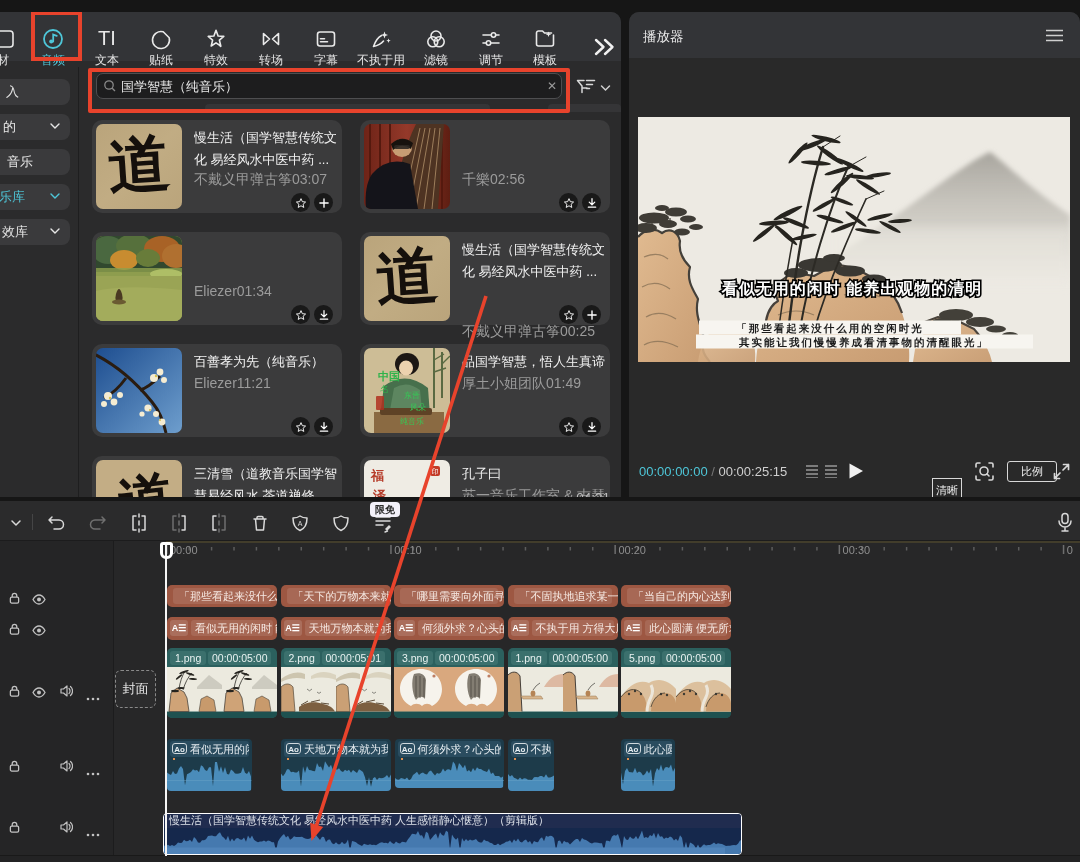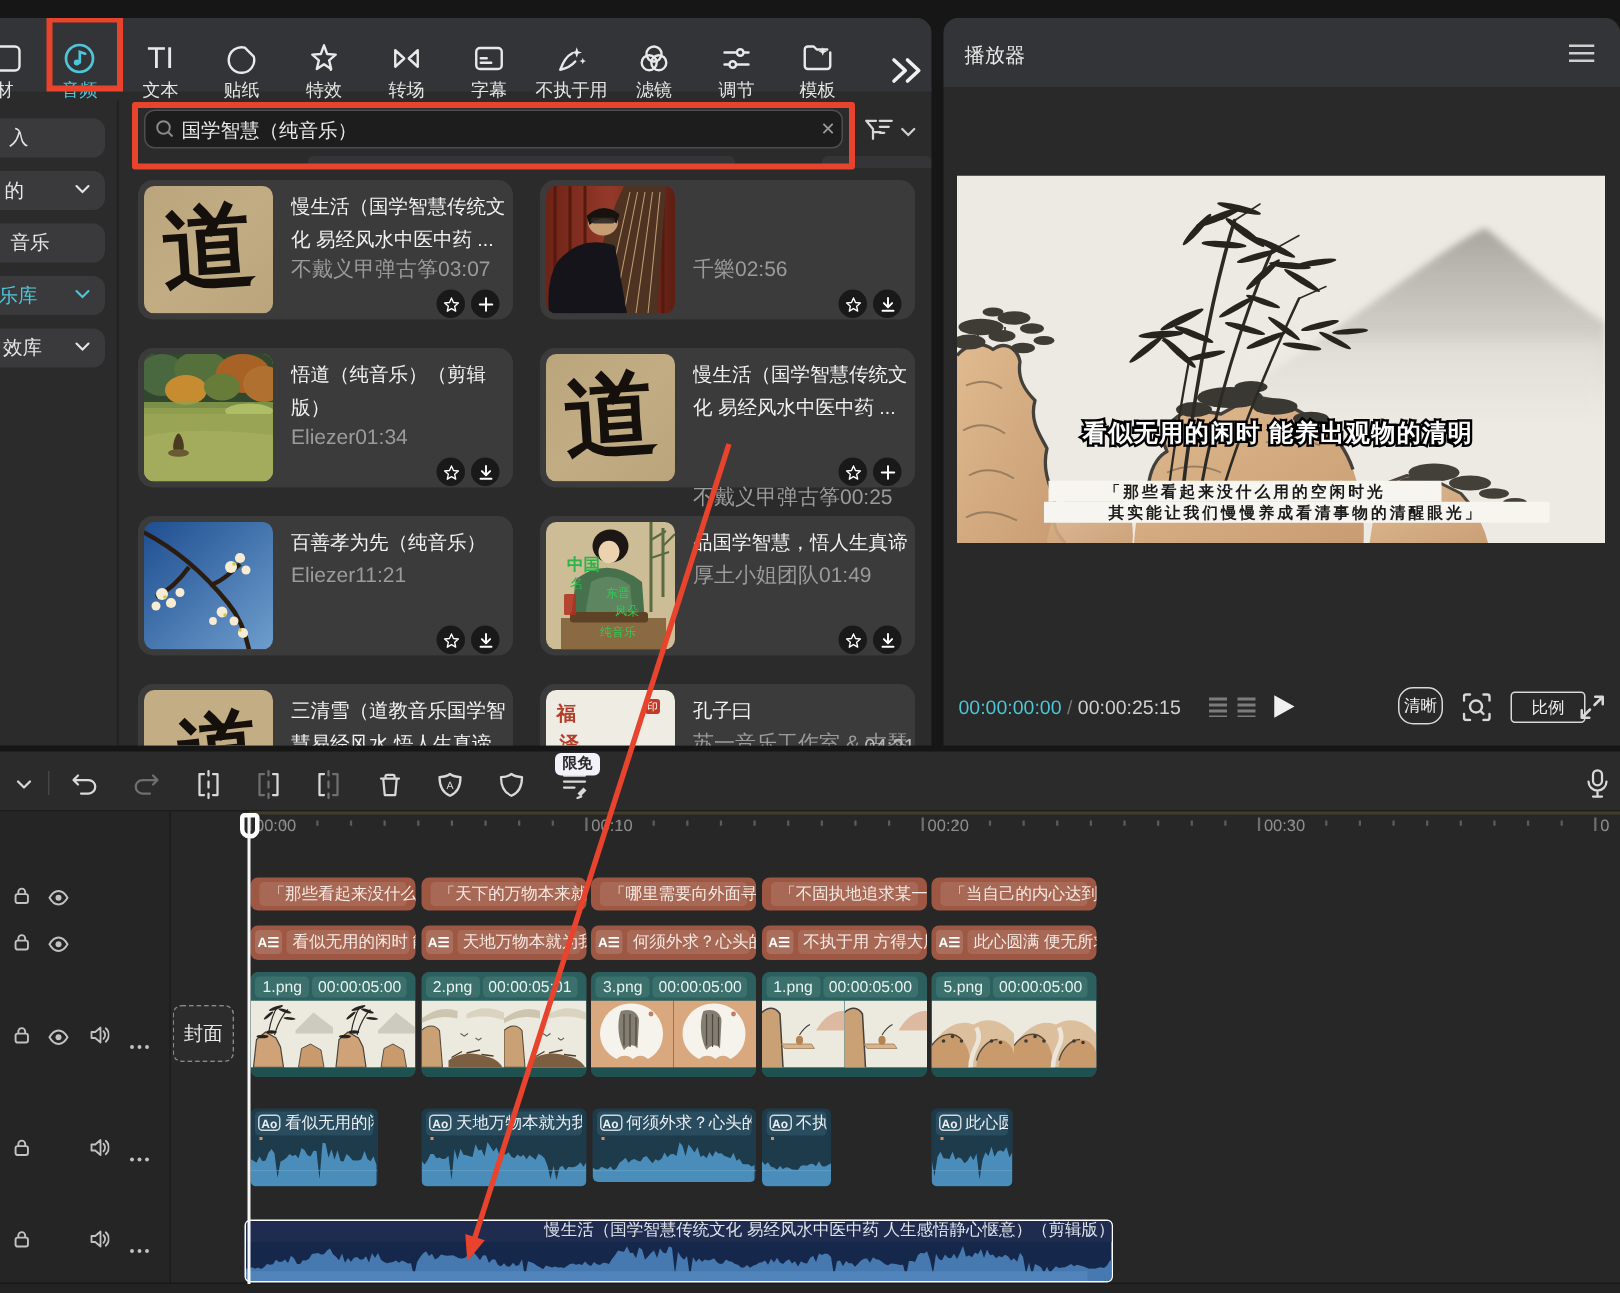--- a/index.html
+++ b/index.html
@@ -213,21 +213,20 @@
             <ellipse cx="28" cy="24" rx="14" ry="10" fill="#c88c30"></ellipse>
             <ellipse cx="52" cy="22" rx="12" ry="9" fill="#687c3a"></ellipse>
           </g>
           <rect x="0" y="32" width="86" height="10" fill="#8fa04e" opacity="0.8"></rect>
           <ellipse cx="70" cy="38" rx="16" ry="5" fill="#aebe66"></ellipse>
           <rect x="0" y="40" width="86" height="45" fill="#9aa455"></rect>
           <path d="M0 55 Q30 48 86 54 L86 85 L0 85 Z" fill="#a3ac5c"></path>
           <path d="M20 58 q3 -10 6 0 q2 8 -3 8 q-5 0 -3 -8 Z" fill="#4a3a22"></path>
           <ellipse cx="23" cy="66" rx="7" ry="2.5" fill="#6a5a32"></ellipse>
         </svg></div>
-      <div class="ctitle">悟道（纯音乐）（剪辑版）</div>
       <div class="cauthor" style="top:51px;">Eliezer01:34</div>
       <div class="cbtn" style="left:199px;top:73px;">
         <svg width="11" height="11" viewBox="0 0 24 24">
           <path d="M12 2.5 L14.9 9.1 L22 9.9 L16.6 14.7 L18.1 21.7 L12 18.1 L5.9 21.7 L7.4 14.7 L2 9.9 L9.1 9.1 Z" fill="none" stroke="#fff" stroke-width="2" stroke-linejoin="round"></path>
         </svg>
       </div>
       <div class="cbtn" style="left:222px;top:73px;">
         <svg width="11" height="11" viewBox="0 0 24 24">
           <path d="M12 2.5 V15 M6 10 L12 16 L18 10 M4 21 H20" stroke="#fff" stroke-width="2.8" fill="none" stroke-linecap="round" stroke-linejoin="round"></path>
         </svg>
@@ -337,21 +336,21 @@
         <svg width="11" height="11" viewBox="0 0 24 24">
           <path d="M12 2.5 V15 M6 10 L12 16 L18 10 M4 21 H20" stroke="#fff" stroke-width="2.8" fill="none" stroke-linecap="round" stroke-linejoin="round"></path>
         </svg>
       </div>
     </div>
     <div class="card" style="left:92px;top:444px;">
       <div class="thumb"><svg width="86" height="85" viewBox="0 0 86 85" preserveAspectRatio="none">
           <rect width="86" height="85" fill="#c3ad85"></rect>
           <text x="50" y="60" text-anchor="middle" font-family="Liberation Serif,serif" font-weight="bold" font-size="56" fill="#15100c" transform="rotate(-6 43 42)">道</text>
         </svg></div>
-      <div class="ctitle">三清雪（道教音乐国学智慧易经风水 悟人生真谛...</div>
+      <div class="ctitle">三清雪（道教音乐国学智慧易经风水 茶道禅修...</div>
       <div class="cauthor" style="top:51px;"></div>
     </div>
     <div class="card" style="left:360px;top:444px;">
       <div class="thumb"><svg width="86" height="85" viewBox="0 0 86 85" preserveAspectRatio="none">
           <rect width="86" height="85" fill="#efece4"></rect>
           <text x="7" y="20" font-size="13" fill="#b63c2a" font-weight="bold" font-family="Liberation Serif,serif">福</text>
           <text x="9" y="40" font-size="13" fill="#b63c2a" font-weight="bold" font-family="Liberation Serif,serif">泽</text>
           <rect x="66" y="6" width="10" height="10" rx="2" fill="#c23b28"></rect>
           <text x="71" y="13.5" font-size="7" fill="#fff" text-anchor="middle">印</text>
           <path d="M40 48 q6 -5 12 0 M52 52 q5 -4 10 0 M34 56 q4 -3 8 0" stroke="#9aa0a8" stroke-width="1" fill="none"></path>
@@ -467,21 +466,21 @@
     <div class="abs" style="left:10px;top:452px;font-size:13px;color:#4ec6d8;">00:00:00:00<span style="color:#777;"> / </span><span style="color:#cfcfcf;">00:00:25:15</span></div>
     <svg class="abs" style="left:176px;top:452px;" width="36" height="14" viewBox="0 0 36 14">
       <g stroke="#7c7c7c" stroke-width="2">
         <path d="M1 2 h12 M1 6 h12 M1 10 h12 M1 14 h12"></path>
         <path d="M20 2 h12 M20 6 h12 M20 10 h12 M20 14 h12"></path>
       </g>
     </svg>
     <svg class="abs" style="left:219px;top:450px;" width="16" height="18" viewBox="0 0 16 18">
       <path d="M1.5 1.5 L15 9 L1.5 16.5 Z" fill="#f0f0f0"></path>
     </svg>
-    <div class="abs" style="left:303px;top:446px;border:1px solid #d8d8d8;border-radius:10px;font-size:11px;color:#eee;padding:4px 3px;">清晰</div>
+    <div class="abs" style="left:303px;top:466px;border:1px solid #d8d8d8;border-radius:0;font-size:11px;color:#eee;padding:4px 3px;">清晰</div>
     <svg class="abs" style="left:346px;top:450px;" width="19" height="19" viewBox="0 0 19 19">
       <g stroke="#d8d8d8" stroke-width="1.6" fill="none" stroke-linecap="round">
         <path d="M1 5 V2.5 A1.5 1.5 0 0 1 2.5 1 H5 M14 1 h2.5 A1.5 1.5 0 0 1 18 2.5 V5 M18 14 v2.5 A1.5 1.5 0 0 1 16.5 18 H14 M5 18 H2.5 A1.5 1.5 0 0 1 1 16.5 V14"></path>
         <circle cx="9" cy="9" r="4"></circle>
         <path d="M12 12 L14 14"></path>
       </g>
     </svg>
     <div class="abs" style="left:378px;top:449px;border:1px solid #d8d8d8;border-radius:3px;font-size:11px;color:#eee;padding:2px 13px;">比例</div>
     <svg class="abs" style="left:424px;top:451px;" width="17" height="17" viewBox="0 0 17 17">
       <g stroke="#d8d8d8" stroke-width="1.7" fill="none" stroke-linecap="round" stroke-linejoin="round">
@@ -874,21 +873,21 @@
     </div>
     <div class="abs" style="left:620.5px;top:238px;width:54px;height:51.5px;background:#1d3b4a;border-radius:4px;overflow:hidden;">
       <div class="abs" style="left:3px;top:2px;height:16px;max-width:48px;background:#2a4c5f;border-radius:3px;white-space:nowrap;overflow:hidden;"><span style="display:inline-block;vertical-align:top;margin:2px 0 0 2px;width:15px;height:11px;border:1px solid #cfd8dd;border-radius:3px;font-size:8px;font-weight:bold;color:#e8eef2;text-align:center;line-height:11px;">Ao</span><span style="font-size:11px;color:#e8eef2;line-height:16px;vertical-align:top;margin:0 5px 0 3px;">此心圆</span></div>
       <svg class="abs" style="left:0;top:18.5px;" width="54" height="33" viewBox="0 0 54 33">
         <path d="M0,33 L0,14.6 2,26.2 4,13.1 6,9.9 8,14.1 10,14.3 12,14.6 14,9.7 16,15.1 18,13.5 20,14.5 22,17.5 24,15.9 26,12.4 28,15.5 30,11 32,28.4 34,15.2 36,10.1 38,12.6 40,6.4 42,13.2 44,9.6 46,8.9 48,9.9 50,6.6 52,13.7 54,9.8 L54,33 L0,33 Z" fill="#4a8cba"></path>
         <rect x="0" y="22" width="54" height="0.8" fill="#6aa3c6" opacity="0.6"></rect>
       </svg>
       <div class="abs" style="left:6px;top:19px;width:2px;height:2px;background:#e09050;"></div>
     </div>
     <div class="abs" style="left:163px;top:312px;width:579px;height:42px;border:1.5px solid #fff;border-radius:4px;background:#15284c;overflow:hidden;z-index:8;">
-      <div class="abs" style="left:0;top:0;width:579px;height:13.5px;background:#202c4f;font-size:11px;color:#dfe3ea;line-height:13.5px;padding-left:5px;white-space:nowrap;text-align:right;">慢生活（国学智慧传统文化 易经风水中医中药 人生感悟静心惬意）（剪辑版）</div>
+      <div class="abs" style="left:0;top:0;width:579px;height:13.5px;background:#202c4f;font-size:11px;color:#dfe3ea;line-height:13.5px;padding-left:5px;white-space:nowrap;">慢生活（国学智慧传统文化 易经风水中医中药 人生感悟静心惬意）（剪辑版）</div>
       <svg class="abs" style="left:0;top:13.5px;" width="579" height="26" viewBox="0 0 579 26">
         <path d="M0,26 L0,17.6 2,18 4,16.8 6,17.9 8,17 10,18 12,16.8 14,14.6 16,15.1 18,14.8 20,11.8 22,13.3 24,13.1 26,11.7 28,14 30,9.1 32,10.9 34,14.6 36,14.7 38,12.2 40,12.3 42,11.2 44,8 46,7.7 48,7.4 50,8.3 52,8.2 54,5.7 56,4.3 58,8.2 60,9.8 62,12.2 64,7.7 66,13.8 68,10.6 70,13.2 72,10.5 74,10 76,11.6 78,11.7 80,9.5 82,13.7 84,7.4 86,10.7 88,7.4 90,11.8 92,13.3 94,14.2 96,13.6 98,13.4 100,12.4 102,13.8 104,12.4 106,13.1 108,14.3 110,14.2 112,22.9 114,13.5 116,10.2 118,7.7 120,6.1 122,9.4 124,7.8 126,11.7 128,10.5 130,8.3 132,8.9 134,9.1 136,9 138,8.8 140,9.9 142,10.8 144,11 146,10.5 148,8.6 150,10 152,7.1 154,9.5 156,12.1 158,8.8 160,9 162,14 164,11.7 166,11.5 168,15.3 170,16.2 172,14.2 174,16.3 176,16.3 178,13.8 180,16 182,15.3 184,11.5 186,23.2 188,12.9 190,13.5 192,14.3 194,15.9 196,16.9 198,18.1 200,15.7 202,16.4 204,17 206,16.3 208,17 210,16.8 212,17.3 214,16 216,14.7 218,14.3 220,15.1 222,14.7 224,15.4 226,13 228,15 230,16 232,13.4 234,14.9 236,15.4 238,13.8 240,14 242,14.6 244,11.3 246,8.8 248,5.7 250,6.1 252,6.5 254,2.9 256,7.4 258,7.2 260,10.9 262,3.7 264,4.9 266,11.9 268,9.7 270,7.3 272,5.6 274,10.7 276,4.2 278,7 280,7.7 282,2.8 284,3.9 286,21.5 288,6.5 290,9.8 292,11.8 294,9.4 296,23.2 298,10 300,13.4 302,11 304,13.1 306,11.6 308,12.4 310,11.9 312,10.9 314,13.5 316,14.6 318,14.4 320,11.6 322,12.9 324,13.2 326,14.7 328,15.2 330,17 332,17 334,15.4 336,17.2 338,15.9 340,15.2 342,13.8 344,13.5 346,12.3 348,15.1 350,11.2 352,13.6 354,10.5 356,13.7 358,14.6 360,12.6 362,11.5 364,14.4 366,12.9 368,16.4 370,12.9 372,14 374,14.3 376,10.7 378,9.2 380,13.3 382,7.7 384,8.7 386,7.7 388,8 390,10 392,22.4 394,12.9 396,12.4 398,16.2 400,12.7 402,14.2 404,14.2 406,16.5 408,14.5 410,12.4 412,11.1 414,11 416,13.9 418,10.1 420,11.5 422,11.9 424,13.2 426,14.8 428,15.5 430,14.4 432,14.5 434,14.8 436,15.3 438,15.2 440,22.7 442,12.7 444,12.7 446,13.4 448,8.6 450,7.1 452,7.7 454,6.1 456,11.9 458,21 460,7.9 462,11.5 464,12.1 466,8.4 468,10.5 470,10.8 472,7.9 474,11.3 476,7.3 478,2.5 480,9.9 482,8.9 484,10.1 486,7 488,8.2 490,4.7 492,10.6 494,5 496,8.8 498,8.3 500,10.9 502,9.4 504,10.2 506,8.5 508,9.5 510,12.4 512,10.8 514,13.1 516,7.2 518,9.8 520,21.1 522,13.7 524,22.1 526,14.6 528,15.6 530,16.9 532,20.5 534,16.5 536,20.7 538,18.1 540,16.2 542,17.4 544,17 546,16.9 548,15.9 550,14.6 552,16.2 554,15.2 556,15.7 558,16.1 560,17 562,17.9 564,17.7 566,17.8 568,17.2 570,16.9 572,17.3 574,15.7 576,12.4 578,11.9 L578,26 L0,26 Z" fill="#4579af"></path>
         <rect x="0" y="19.5" width="561" height="6.5" fill="#5084ba"></rect>
         <path d="M561 26 L569 8 L579 26 Z" fill="#15284c" opacity="0"></path>
       </svg>
     </div>
     <div class="abs" style="left:0;top:354px;width:1080px;height:1px;background:#191919;"></div>
     <div class="abs" style="left:0;top:355px;width:1080px;height:6px;background:#232324;"></div>
     <div class="abs" style="left:165.2px;top:42px;width:1.6px;height:313px;background:#f5f5f5;z-index:9;"></div>
     <div class="abs" style="left:159.5px;top:41px;width:13px;height:17px;border:3.5px solid #fff;border-radius:3px 3px 6px 6px;background:transparent;z-index:10;"></div>

